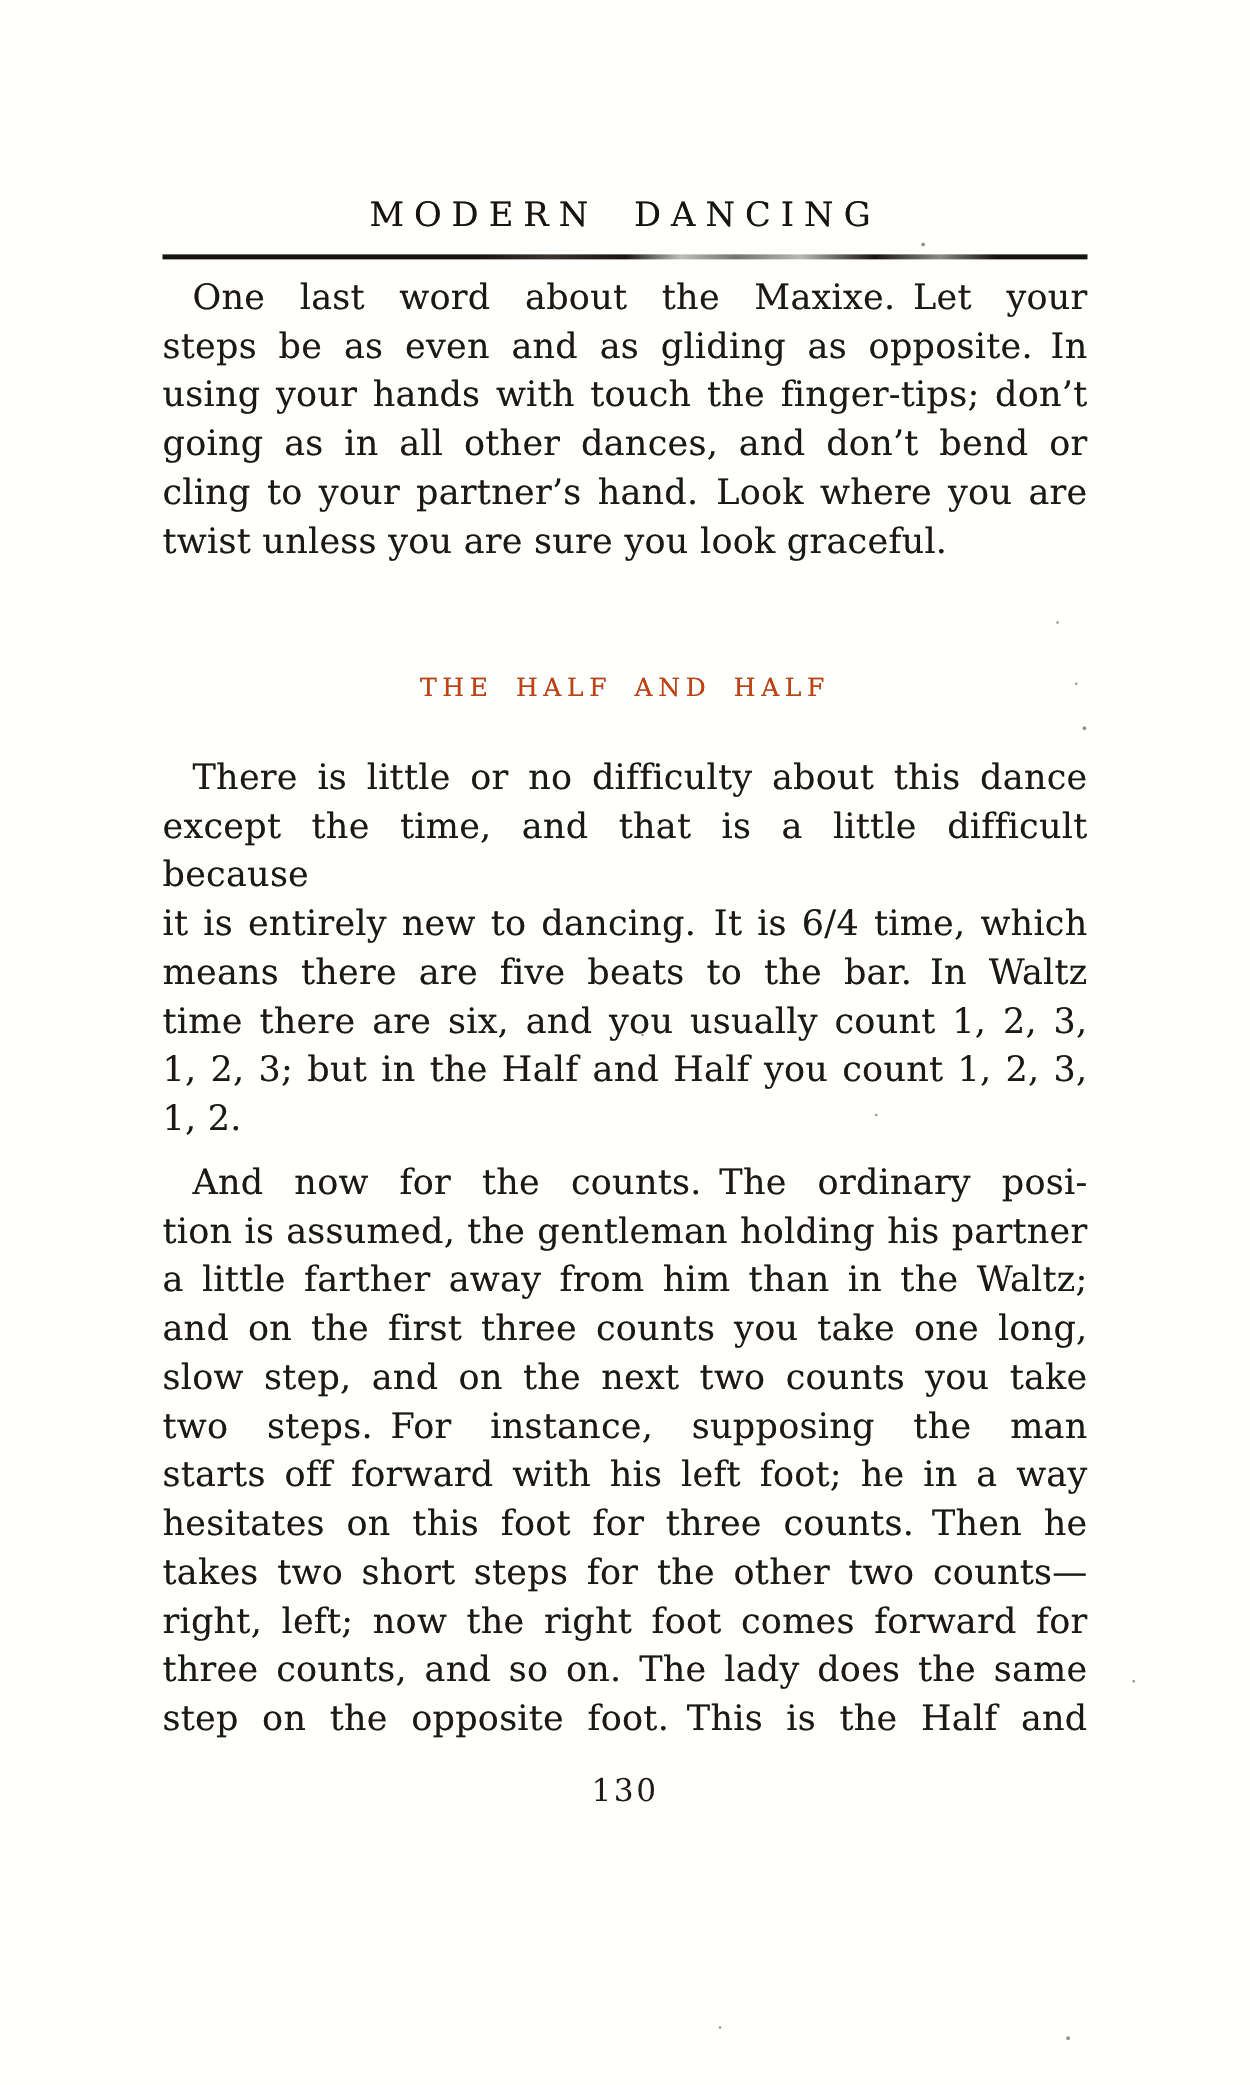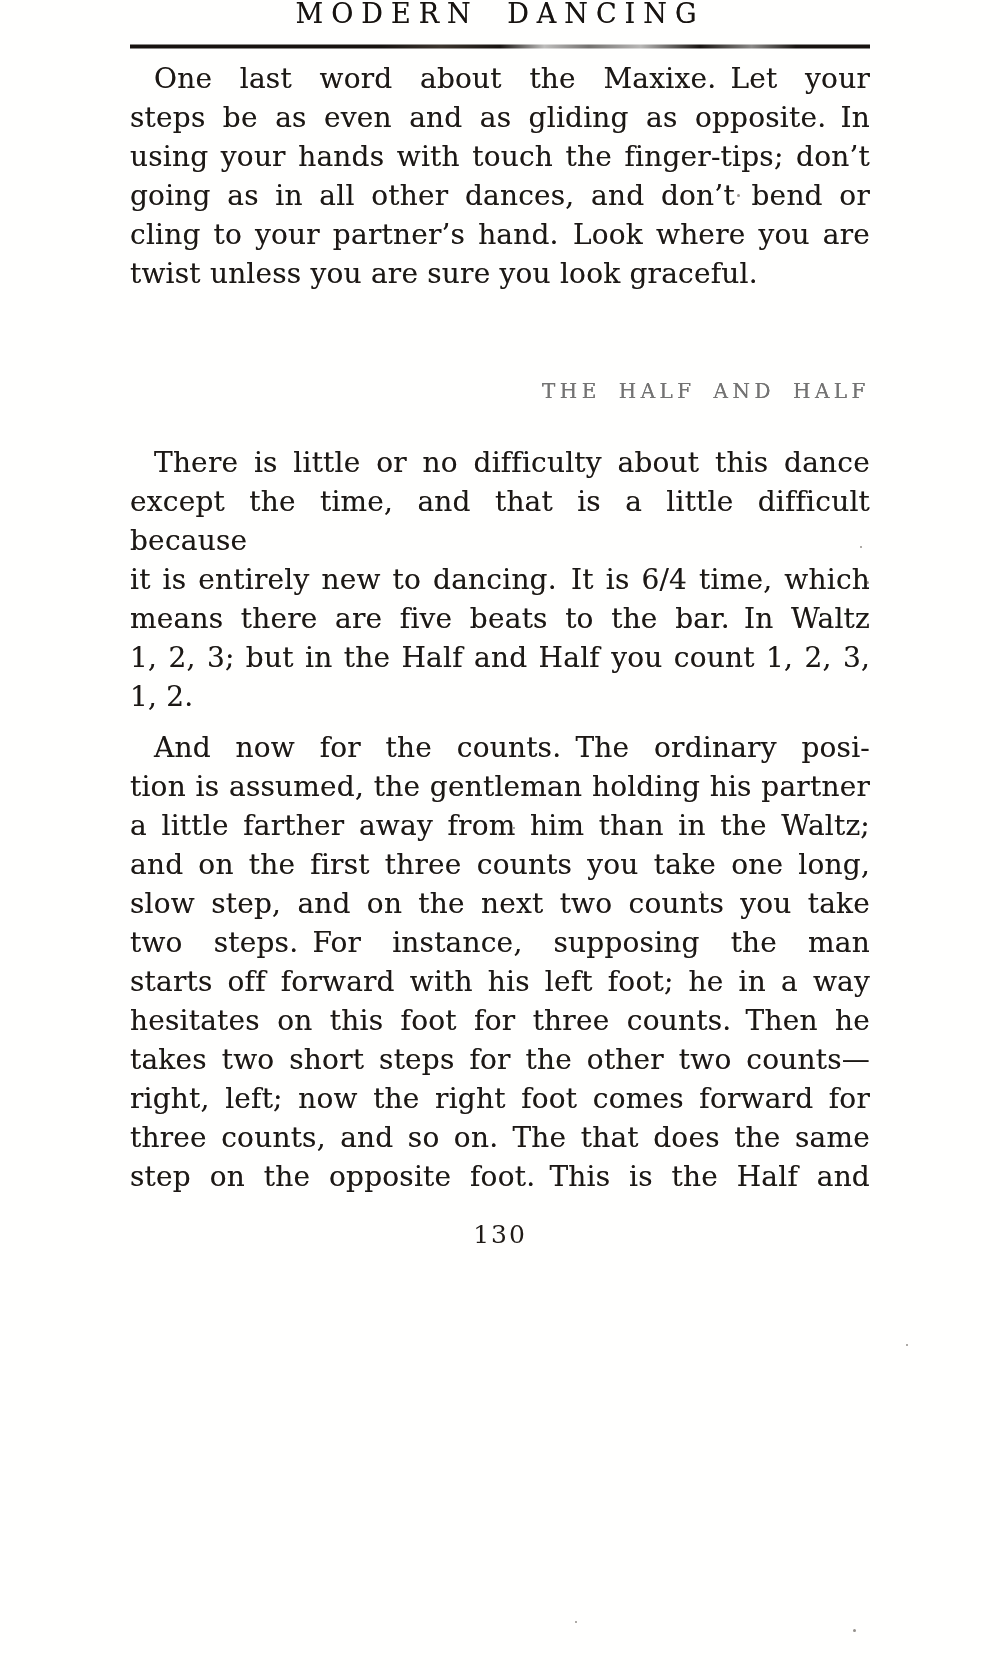--- a/index.html
+++ b/index.html
@@ -17,20 +17,21 @@
     color: #1c1815;
   }
   .content {
     position: absolute;
     left: 130px;
     top: 0;
     width: 740px;
   }
   .header-title {
     margin: 0;
+    padding-top: 159px;
     text-align: center;
     font-size: 27px;
     font-weight: 400;
     line-height: 27px;
     letter-spacing: 8px;
     word-spacing: 12px;
     color: #171310;
     text-shadow: 0 0 0.4px rgba(20,16,12,0.55);
   }
   .header-rule {
@@ -60,27 +61,27 @@
   .para-3 { margin-top: 12px; }
   .line {
     text-align: justify;
     text-align-last: justify;
     white-space: normal;
   }
   .line.indent { padding-left: 24px; }
   .line.last { text-align-last: left; }
   .section-heading {
     margin: 85px 0 0 0;
-    text-align: right;
+    text-align: center;
     font-size: 20px;
     font-weight: 400;
     line-height: 26px;
     letter-spacing: 4.5px;
     word-spacing: 7px;
-    color: #737373;
+    color: #c2410c;
     text-shadow: 0 0 0.4px rgba(20,16,12,0.55);
   }
   .page-number {
     margin-top: 24px;
     text-align: center;
     font-size: 25px;
     line-height: 30px;
     letter-spacing: 2px;
     color: #201b17;
   }
@@ -111,36 +112,37 @@
           <div class="line last">twist unless you are sure you look graceful.</div>
         </div>
 
       <h2 class="section-heading">THE HALF AND HALF</h2>
 
       <div class="paragraph para-2">
           <div class="line indent">There is little or no difficulty about this dance</div>
           <div class="line">except the time, and that is a little difficult because</div>
           <div class="line">it is entirely new to dancing. It is 6/4 time, which</div>
           <div class="line">means there are five beats to the bar. In Waltz</div>
+          <div class="line">time there are six, and you usually count 1, 2, 3,</div>
           <div class="line">1, 2, 3; but in the Half and Half you count 1, 2, 3,</div>
           <div class="line last">1, 2.</div>
         </div>
 
       <div class="paragraph para-3">
           <div class="line indent">And now for the counts. The ordinary posi-</div>
           <div class="line">tion is assumed, the gentleman holding his partner</div>
           <div class="line">a little farther away from him than in the Waltz;</div>
           <div class="line">and on the first three counts you take one long,</div>
           <div class="line">slow step, and on the next two counts you take</div>
           <div class="line">two steps. For instance, supposing the man</div>
           <div class="line">starts off forward with his left foot; he in a way</div>
           <div class="line">hesitates on this foot for three counts. Then he</div>
           <div class="line">takes two short steps for the other two counts—</div>
           <div class="line">right, left; now the right foot comes forward for</div>
-          <div class="line">three counts, and so on. The that does the same</div>
+          <div class="line">three counts, and so on. The lady does the same</div>
           <div class="line">step on the opposite foot. This is the Half and</div>
         </div>
 
     </div>
 
     <div class="page-number">130</div>
   </div>
 
   <div class="scan-speck" style="left:737px; top:194px; width:3px; height:3px;"></div>
   <div class="scan-speck" style="left:845px; top:497px; width:2px; height:2px;"></div>

